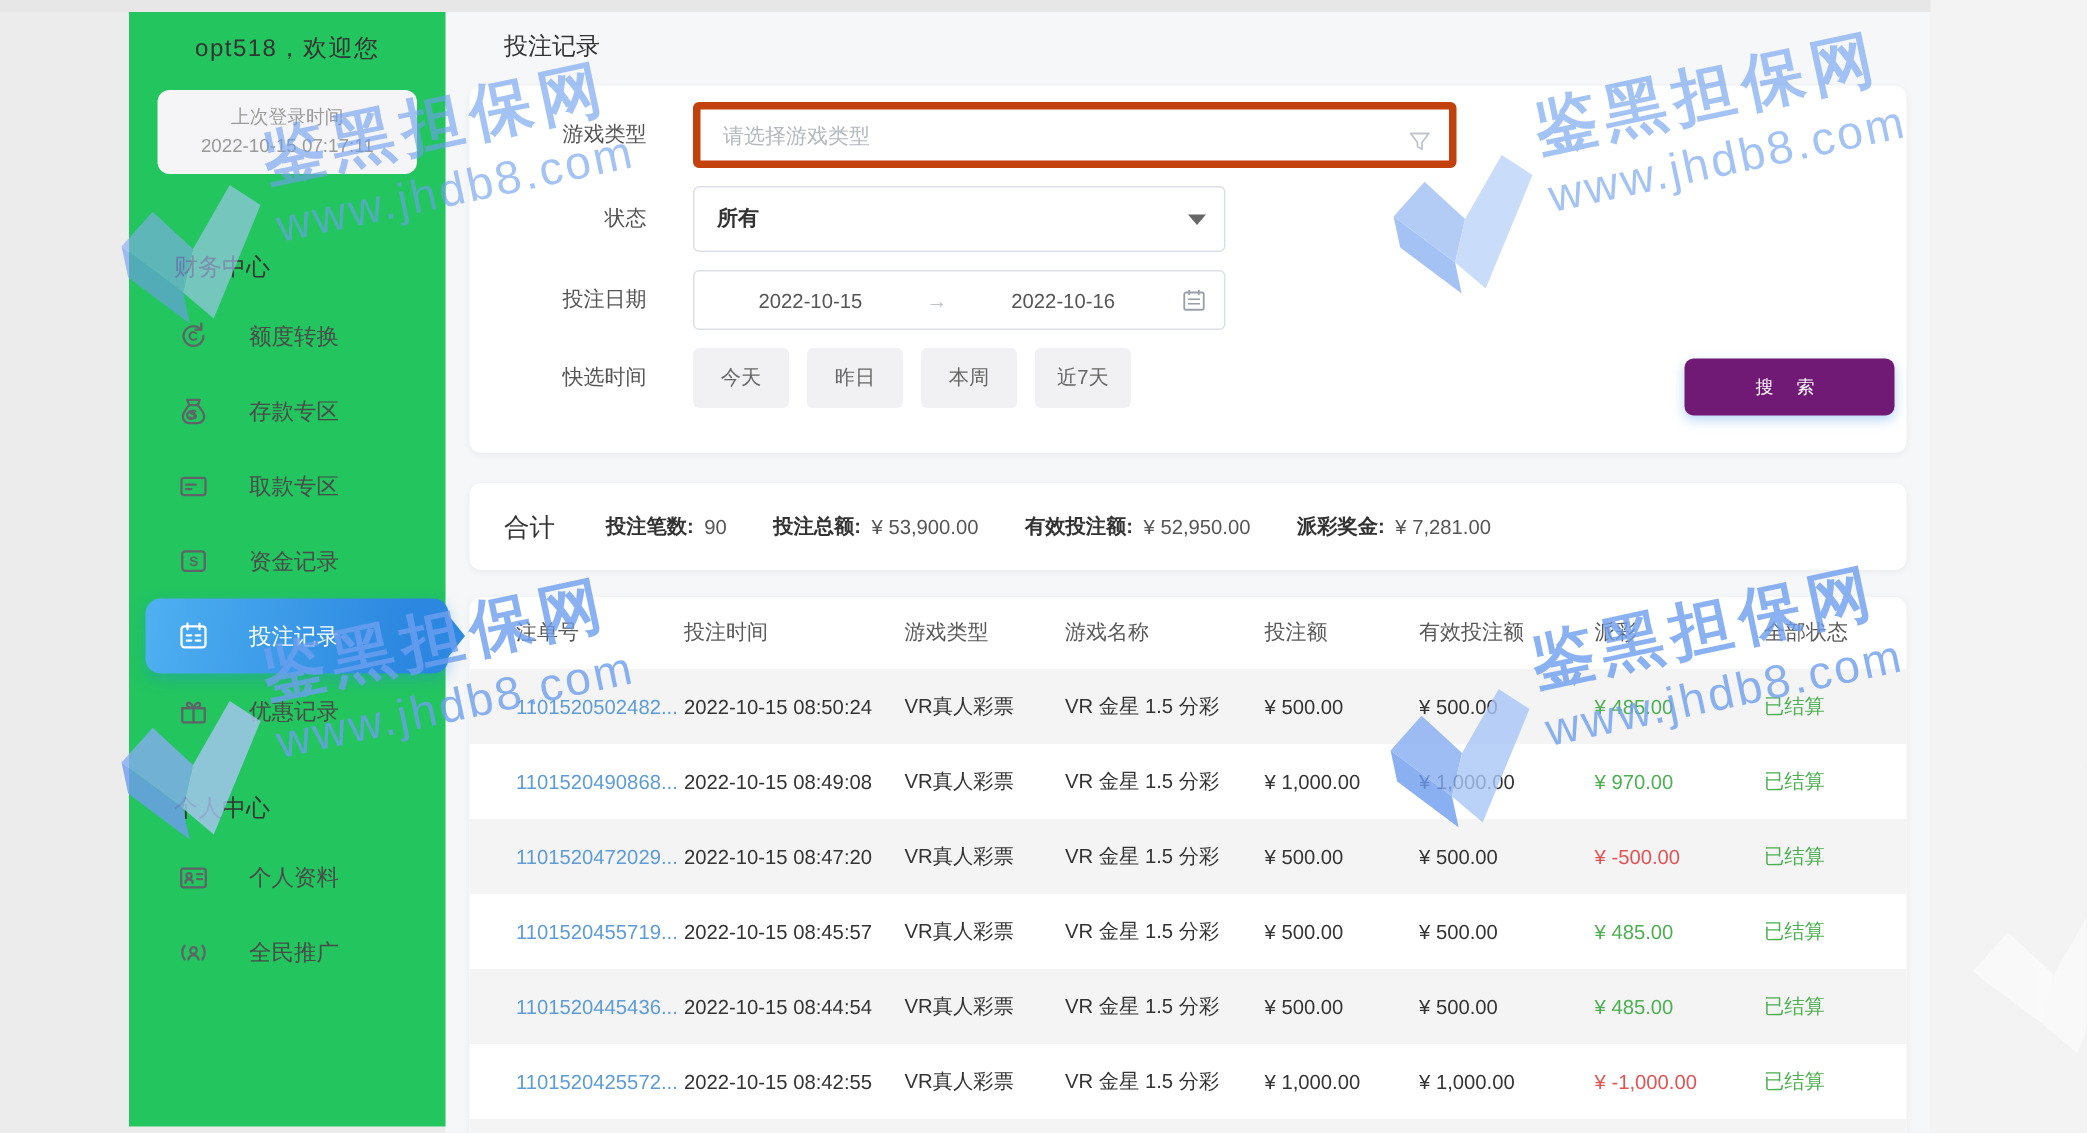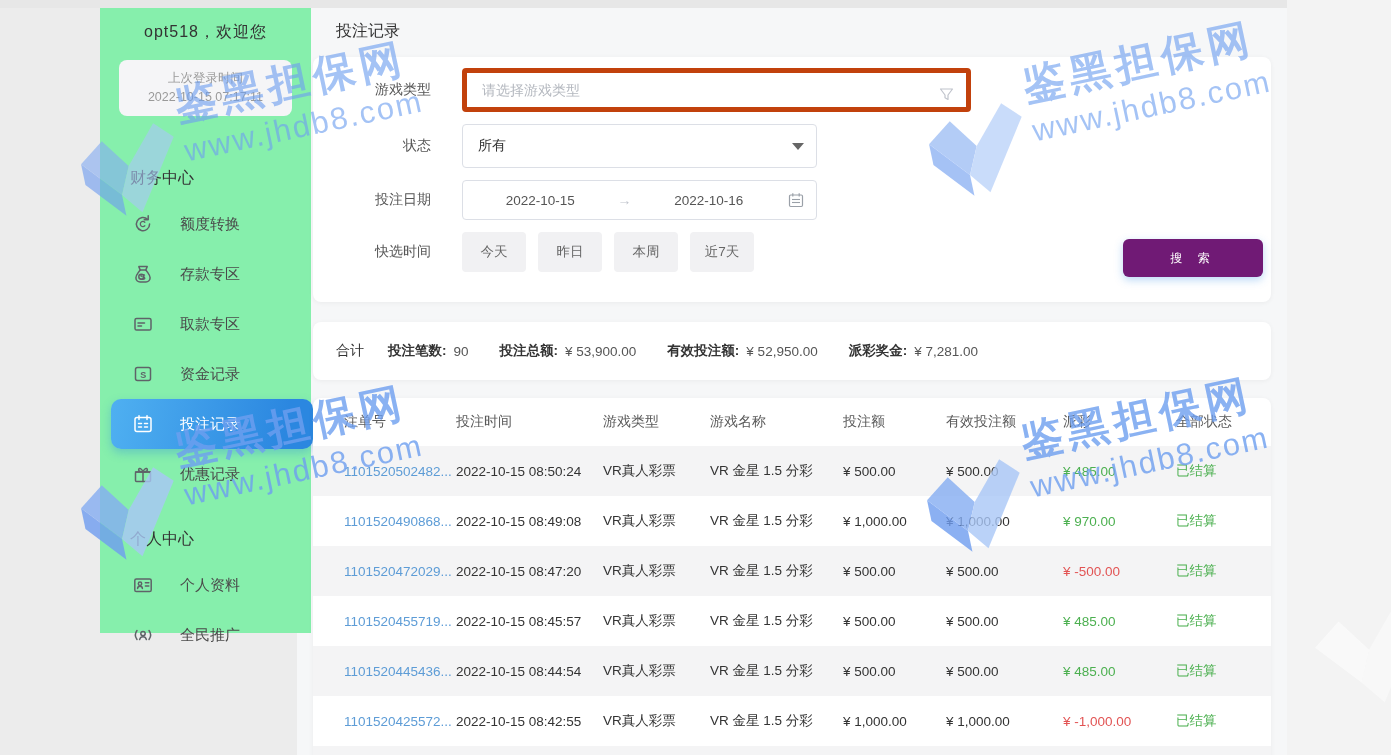--- a/index.html
+++ b/index.html
@@ -9,21 +9,21 @@
     background:#ececec;
     font-family:"Liberation Sans", sans-serif;
     color:#333;
   }
   
   .main-bg { position:absolute; left:297px; top:8px; width:990px; height:747px; background:#f6f7f8; }
   .right-gutter { position:absolute; left:1287px; top:0; width:104px; height:755px; background:#f3f3f3; }
   .top-strip { position:absolute; left:0; top:0; width:1391px; height:8px; background:#e7e7e7; }
 
   
-  .sidebar { position:absolute; left:100px; top:8px; width:211px; height:625px; background:#86efac; }
+  .sidebar { position:absolute; left:86px; top:8px; width:211px; height:743px; background:#22c55e; }
   .welcome { text-align:center; font-size:16px; color:#333; padding-top:14px; letter-spacing:1px; }
   .login-box { margin:17px 19px 0 19px; background:#f5f5f7; border-radius:8px; padding:9px 4px;
                text-align:center; color:#9a9a9a; font-size:12.5px; line-height:19px; }
   .side-section-title { font-size:16px; color:#333; margin:52px 0 10px 30px; }
   .side-section-title.second { margin-top:30px; }
   .side-item { position:relative; height:50px; display:flex; align-items:center; padding-left:32px; cursor:pointer; }
   .side-item .s-icon { width:22px; height:22px; display:flex; align-items:center; justify-content:center; }
   .side-item .s-label { margin-left:26px; font-size:15px; color:#4a4a4a; }
   .side-item svg { stroke:#5f6368; fill:none; stroke-width:1.5; stroke-linecap:round; stroke-linejoin:round; }
   .side-item.active { margin:0 0 0 11px; width:202px; padding-left:21px; border-radius:10px;
@@ -45,37 +45,37 @@
   
   .f-row { display:flex; align-items:center; margin-bottom:12px; }
   .f-label { width:88px; text-align:right; margin-right:31px; font-size:14px; color:#555; flex:none; }
   .f-input { position:relative; width:509px; height:44px; border:5px solid #c2410c; border-radius:4px;
              display:flex; align-items:center; padding:0 34px 0 15px; background:#fff; }
   .f-input input { border:none; outline:none; width:100%; font-size:14px; color:#333;
                    font-family:"Liberation Sans",sans-serif; background:transparent; }
   .f-input input::placeholder { color:#b4b8bf; }
   .funnel { position:absolute; right:12px; top:14px; }
   .f-select { position:relative; width:355px; height:44px; border:1px solid #dcdfe6; border-radius:4px;
-              display:flex; align-items:center; padding:0 30px 0 15px; font-size:14px; color:#333; cursor:pointer; }
+              display:flex; align-items:center; padding:0 30px 0 15px; font-size:14px; color:#333; cursor:pointer;font-weight:bold; }
   .caret { position:absolute; right:12px; top:18px; width:0; height:0;
            border-left:6px solid transparent; border-right:6px solid transparent; border-top:7px solid #666; }
   .f-daterange { width:355px; height:40px; border:1px solid #dcdfe6; border-radius:4px;
                  display:flex; align-items:center; font-size:13.5px; color:#555; }
   .f-daterange .d-val { flex:1; text-align:center; }
   .d-arrow { color:#c0c4cc; font-size:14px; }
   .cal-icon { margin:0 12px 0 2px; flex:none; }
   .quick-btn { width:64px; height:40px; border:none; border-radius:4px; background:#f1f1f3; color:#666;
                font-size:13.5px; margin-right:12px; cursor:pointer; font-family:"Liberation Sans",sans-serif; }
   .search-btn { position:absolute; left:810px; top:182px; width:140px; height:38px; border:none; border-radius:6px;
                 background:#701a75; color:#fff; font-size:12px; letter-spacing:6px; cursor:pointer;
                 font-family:"Liberation Sans",sans-serif; box-shadow:0 3px 8px rgba(58,142,230,.35); }
 
   
   .summary-inner { display:flex; align-items:center; height:58px; padding-left:23px; font-size:13.5px; }
-  .sum-total { font-size:14px; color:#333; margin-right:24px; }
+  .sum-total { font-size:17px; color:#333; margin-right:34px; }
   .sum-item { margin-right:31px; display:flex; align-items:center; }
   .sum-item .lbl { font-weight:bold; color:#333; margin-right:7px; }
   .sum-item .val { color:#555; }
 
   
   .tbl-header, .tbl-row { display:grid; padding-left:31px;
       grid-template-columns:112px 147px 107px 133px 103px 117px 113px 1fr; align-items:center; }
   .tbl-header { height:48px; font-size:14px; color:#595959; }
   .tbl-row { height:50px; font-size:13.5px; color:#333; }
   .tbl-row:nth-child(odd) { background:#f4f4f5; }

